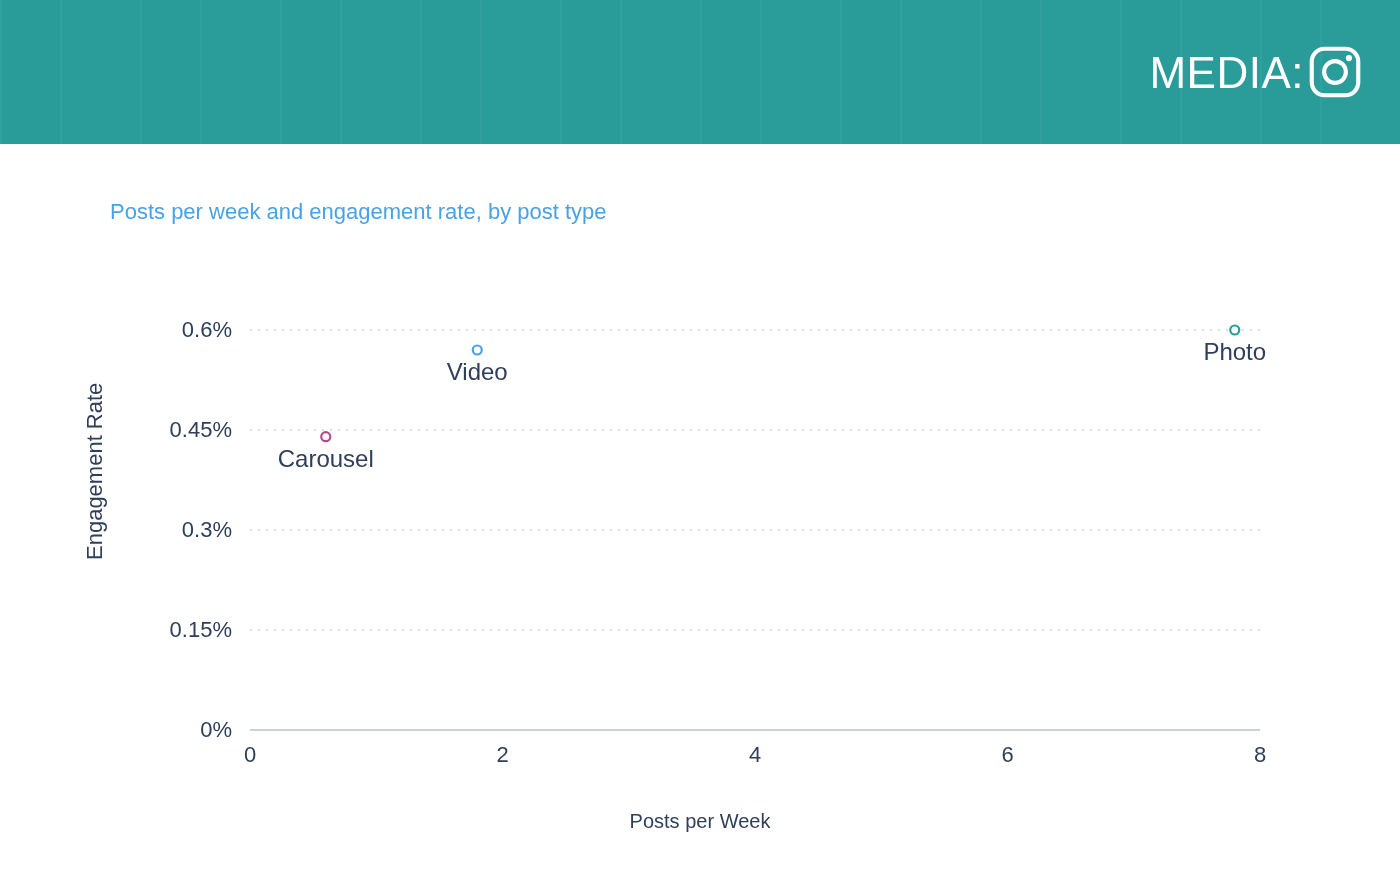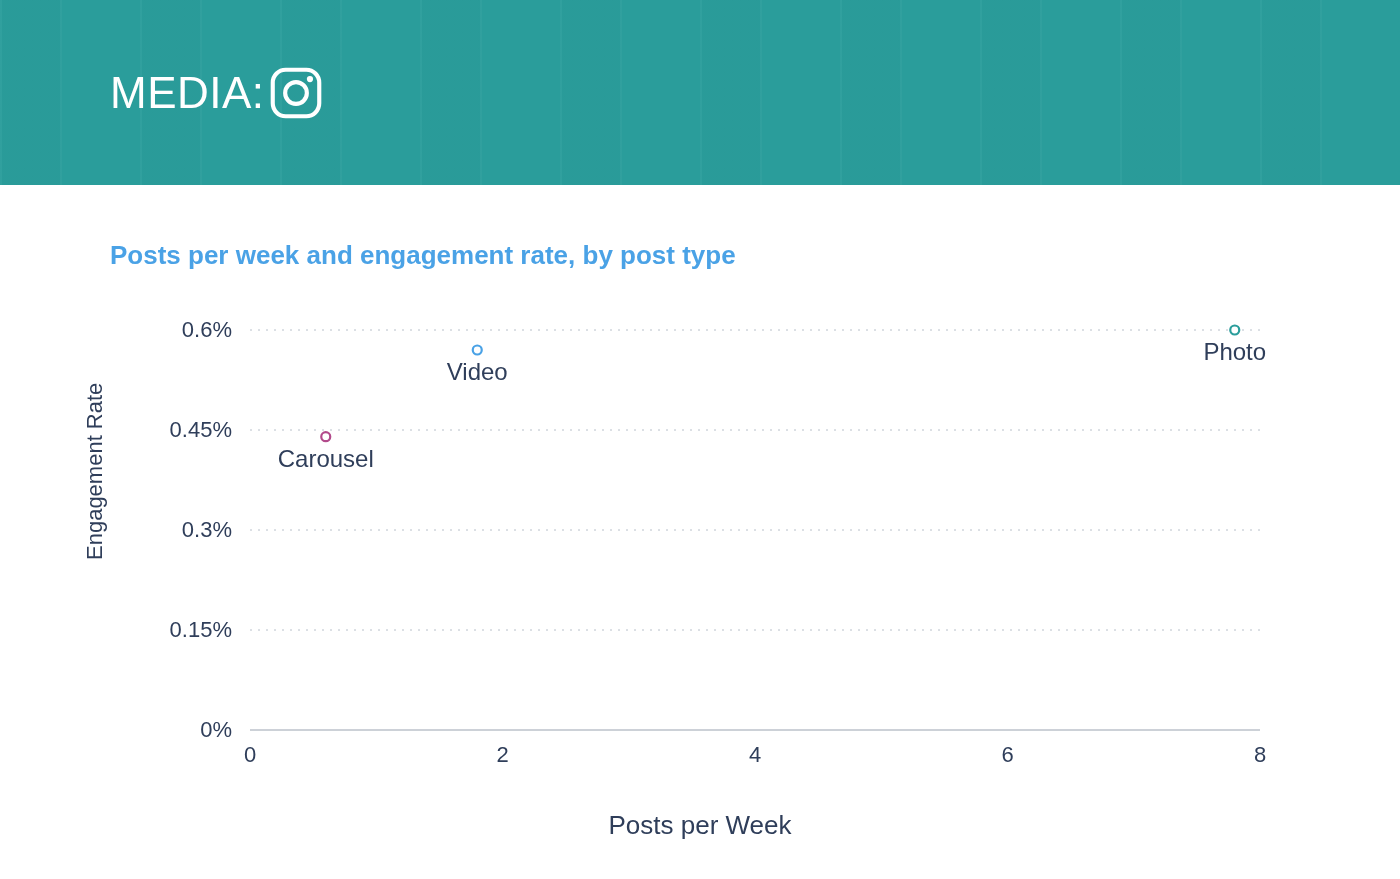--- a/index.html
+++ b/index.html
@@ -6,46 +6,46 @@
   body {
     font-family: -apple-system, "Segoe UI", "Helvetica Neue", Arial, sans-serif;
     background: #fff;
     width: 1400px;
     height: 879px;
     overflow: hidden;
     position: relative;
   }
   .header {
     width: 100%;
-    height: 185px;
+    height: 144px;
     background-color: #2a9d9b;
     background-image:
       linear-gradient(rgba(42,157,155,0.75), rgba(42,157,155,0.75)),
       repeating-linear-gradient(90deg,
         rgba(255,255,255,0.12) 0px, rgba(255,255,255,0.12) 2px,
         rgba(0,0,0,0.05) 2px, rgba(0,0,0,0.05) 60px,
         rgba(255,255,255,0.12) 60px, rgba(255,255,255,0.12) 62px,
         rgba(0,0,0,0.00) 62px, rgba(0,0,0,0.00) 140px);
     display: flex;
     align-items: center;
-    justify-content: flex-start;
+    justify-content: flex-end;
     padding: 0 34px 0 110px;
     color: #fff;
   }
   .header-title {
     font-weight: 300;
     font-size: 44px;
     line-height: 1.25;
     letter-spacing: 0.5px;
   }
   .insta-icon svg { display: block; }
   .subtitle {
     color: #4aa2e6;
-    font-size: 26px;
-    font-weight: 700;
+    font-size: 22px;
+    font-weight: 400;
     padding: 55px 90px 0 110px;
   }
   .chart-wrap {
     position: absolute;
     left: 110px;
     top: 300px;
     width: 1180px;
     height: 560px;
   }
   .chart-wrap svg { display: block; }
@@ -58,21 +58,21 @@
     color: #2f3e5a;
     font-size: 22px;
   }
   .xlabel {
     position: absolute;
     left: 0;
     width: 1180px;
     text-align: center;
     top: 510px;
     color: #2f3e5a;
-    font-size: 26px;
+    font-size: 20px;
   }
 </style>
 </head>
 <body>
 
 <div class="header">
   <div class="header-title">
     <div>MEDIA:</div>
   </div>
   <div class="insta-icon">

